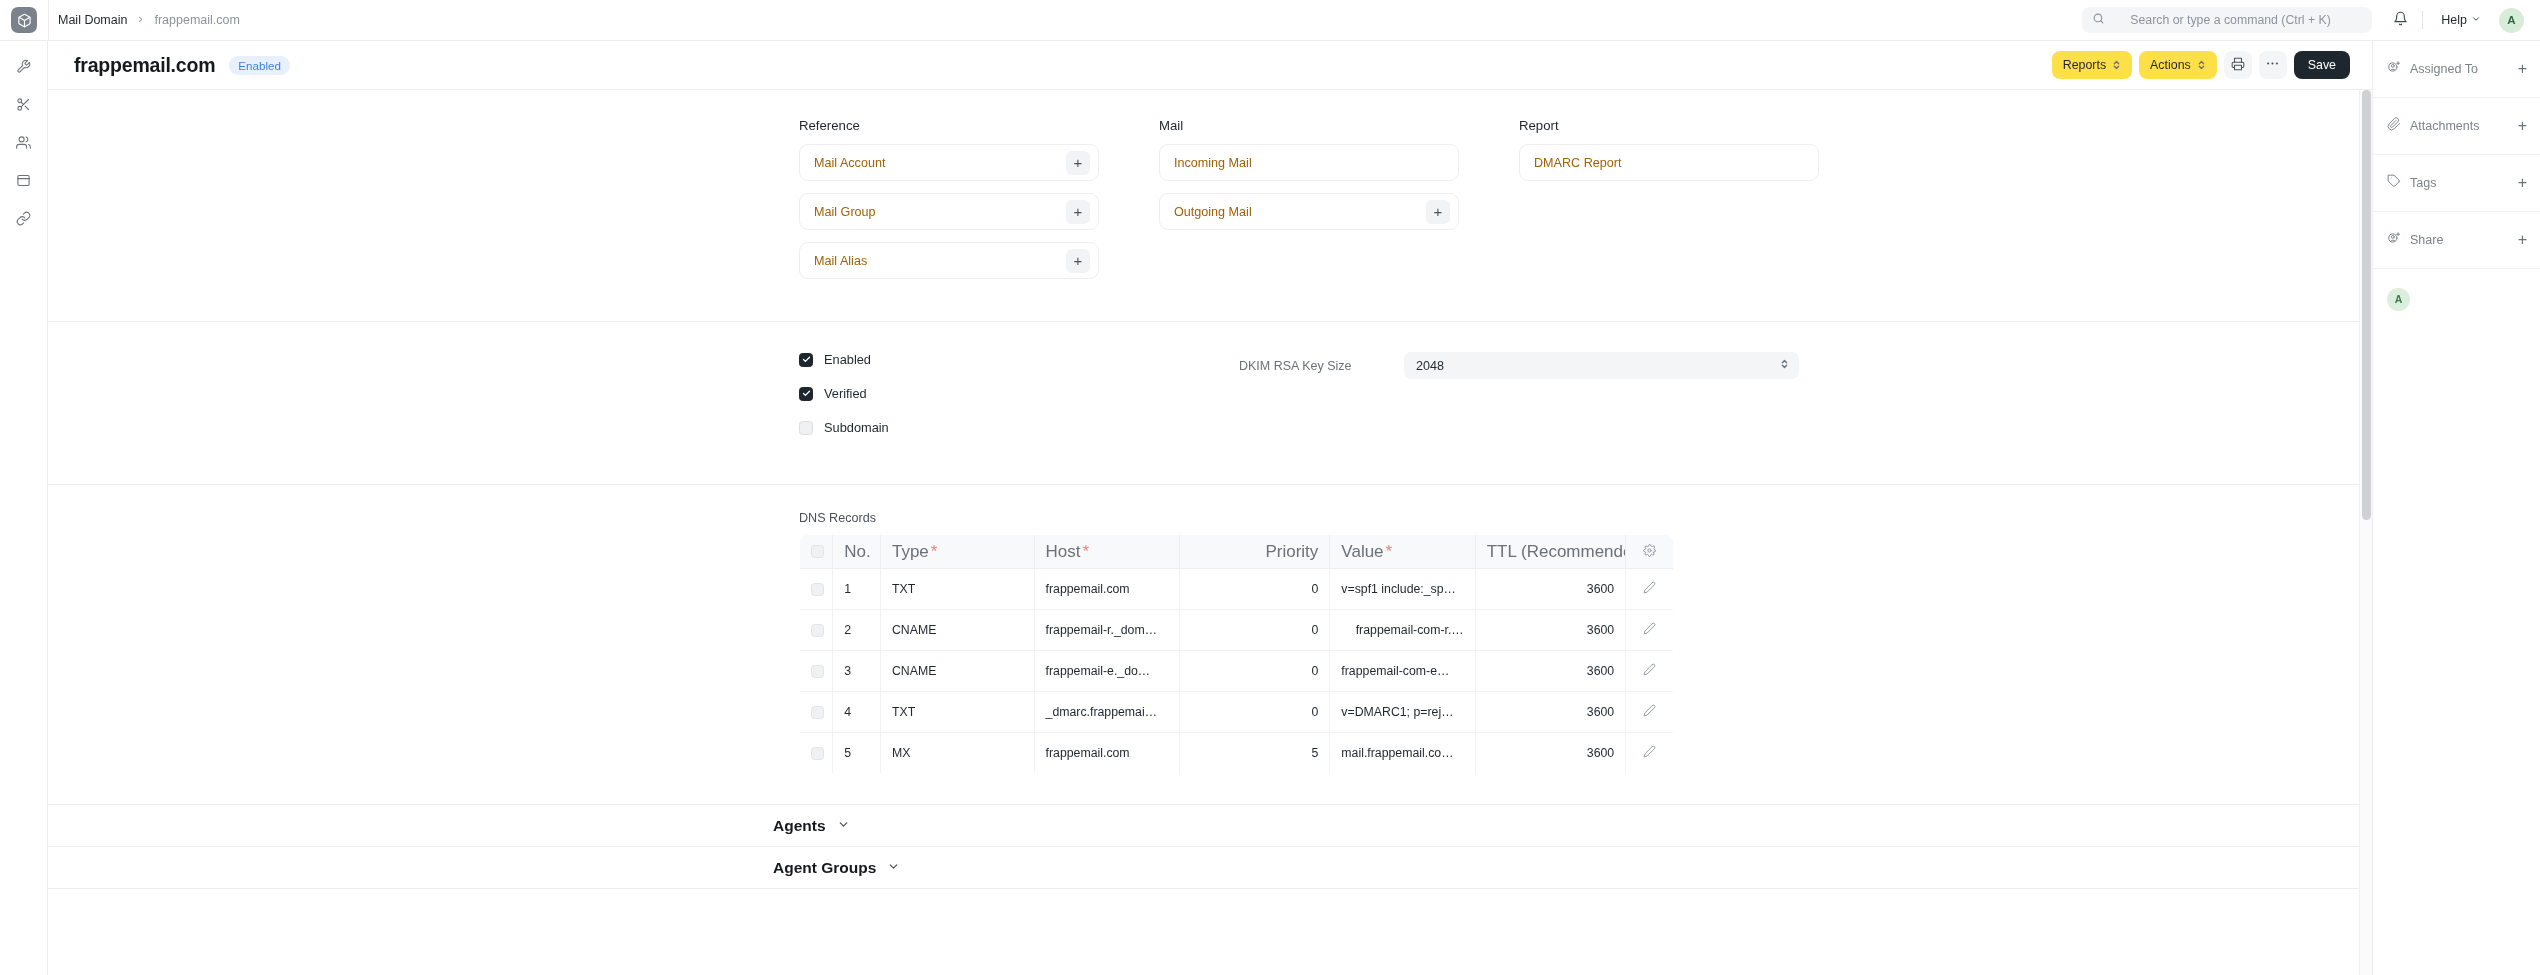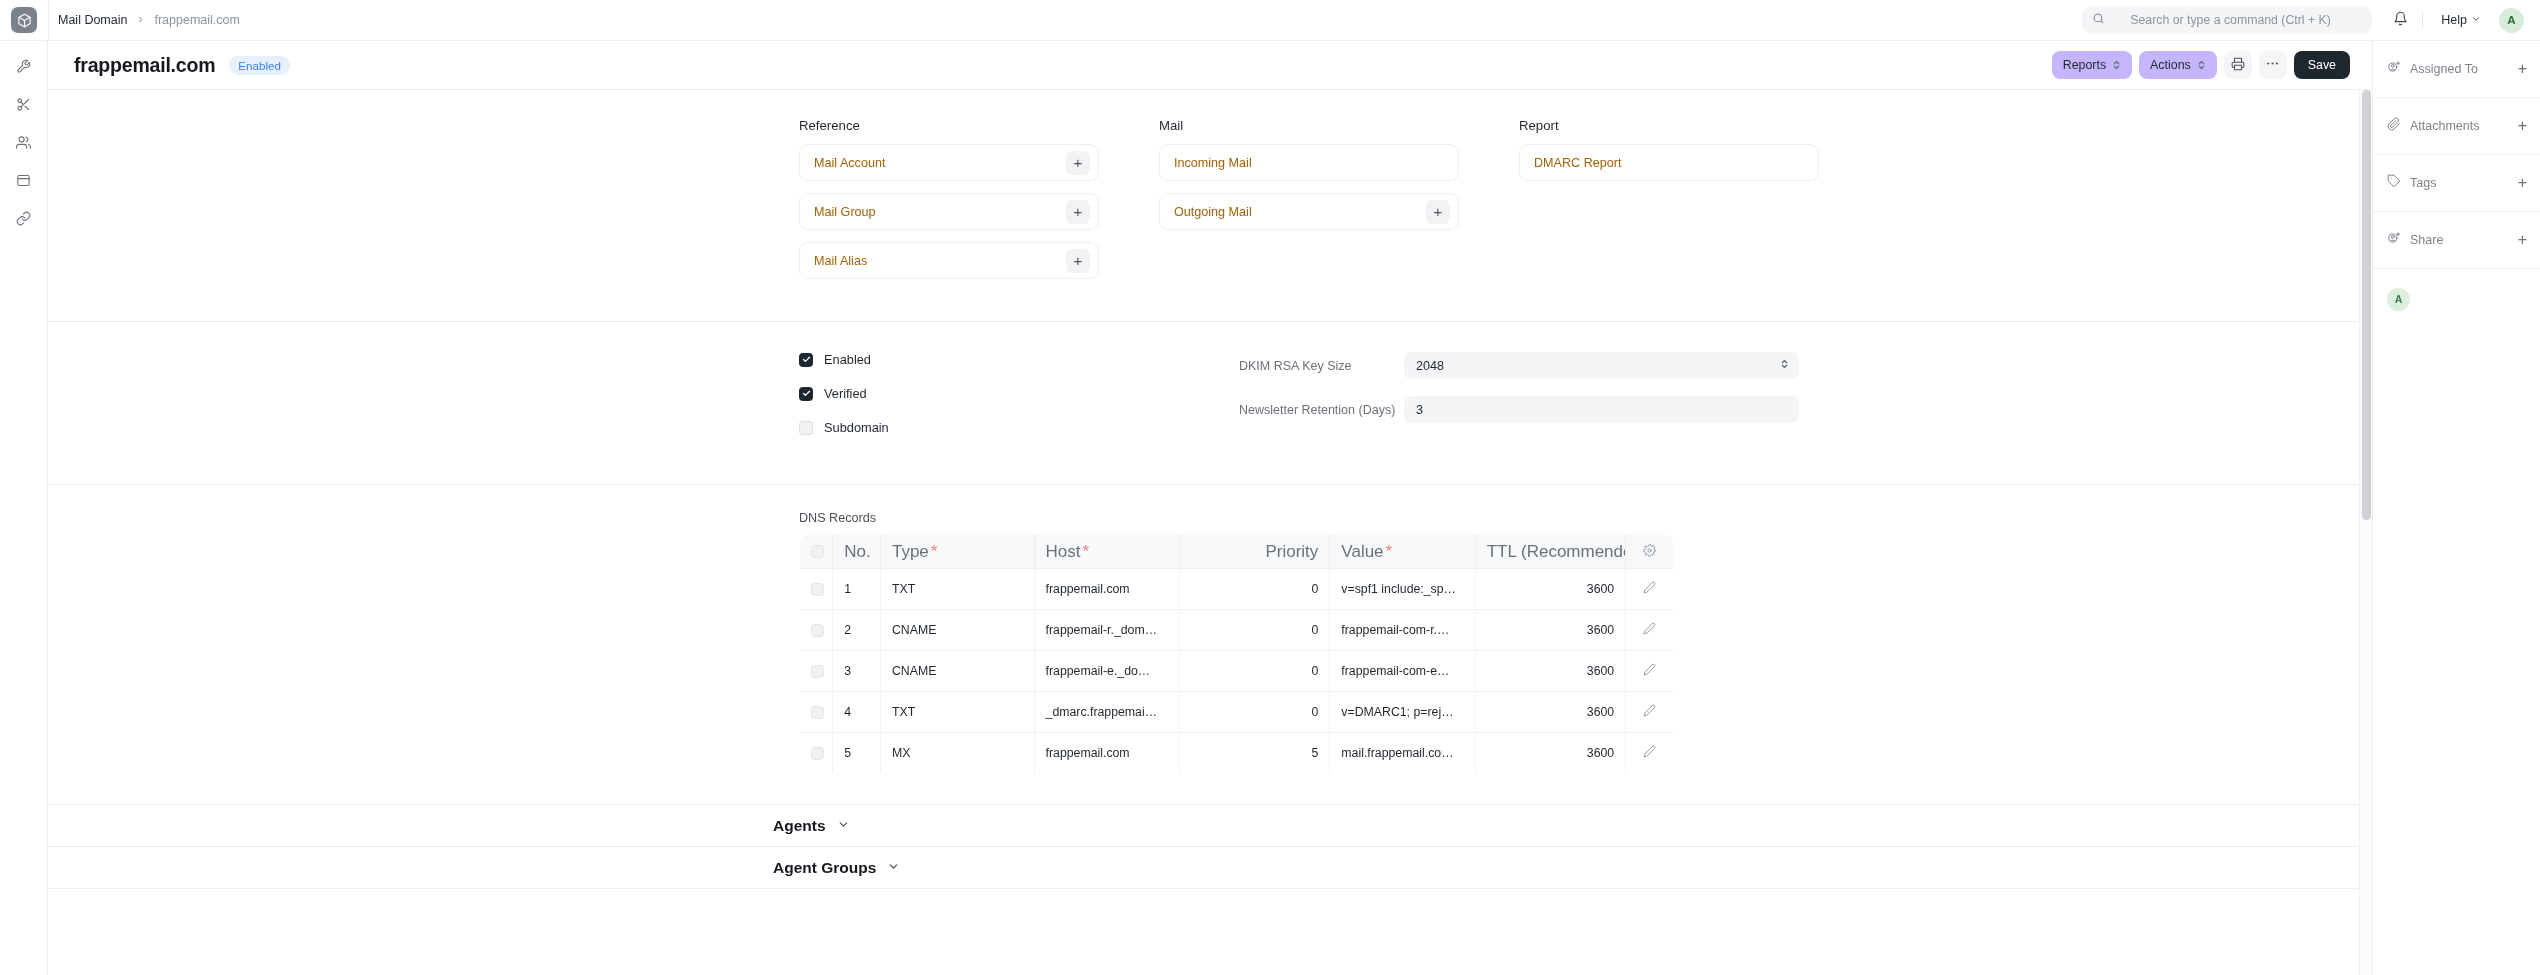--- a/index.html
+++ b/index.html
@@ -98,21 +98,21 @@
   }
   .page-title { font-size: 19.5px; font-weight: 700; color: #16191d; letter-spacing: -.2px; }
   .status-badge {
     margin-left: 14px;
     background: #e8f0fd; color: #3a82e8;
     font-size: 11.6px; font-weight: 500;
     padding: 3px 9px; border-radius: 9px;
   }
   .head-actions { margin-left: auto; display: flex; align-items: center; gap: 7px; }
   .btn-soft {
-    background: #c4b5fd; border: none; border-radius: 8px;
+    background: #fde047; border: none; border-radius: 8px;
     height: 28px; padding: 0 11px;
     font-size: 12.4px; color: #1f272e;
     display: flex; align-items: center; gap: 6px;
     cursor: pointer; font-family: inherit;
   }
   .btn-icon {
     background: #f4f5f6; border: none; border-radius: 8px;
     width: 28px; height: 28px;
     display: flex; align-items: center; justify-content: center;
     cursor: pointer; color: #4b5158;
@@ -483,26 +483,20 @@
               </div>
             <div class="fieldcol" id="fieldcol">
                 <div class="fieldrow">
                   <div class="fl">DKIM RSA Key Size</div>
                   <div class="fi">
                     <span>2048</span>
                     <span class="sp"><svg width="9" height="12" viewBox="0 0 10 14" fill="none" stroke="#6b7178" stroke-width="1.6" stroke-linecap="round" stroke-linejoin="round">
                         <polyline points="2.5 5.5 5 3 7.5 5.5"></polyline>
                         <polyline points="2.5 8.5 5 11 7.5 8.5"></polyline>
                       </svg></span>
-                  </div>
-                </div>
-                <div class="fieldrow">
-                  <div class="fl">Newsletter Retention (Days)</div>
-                  <div class="fi">
-                    <span>3</span>
                   </div>
                 </div>
               </div>
           </div>
         </div>
 
         <div class="section">
           <div class="tablewrap">
             <div class="tbl-title">DNS Records</div>
             <table class="dns">
@@ -549,21 +543,21 @@
                         </svg></span></td>
                   </tr>
                   <tr>
                     <td>
                       <span class="rowcb"></span>
                     </td>
                     <td style="text-align: left;">2</td>
                     <td style="text-align: left; font-weight: 500;">CNAME</td>
                     <td style="text-align: left; font-weight: 500;">frappemail-r._dom…</td>
                     <td style="text-align: right;">0</td>
-                    <td style="text-align: left; font-weight: 500;">frappemail-com-r.…</td>
+                    <td style="text-align: right; font-weight: 500;">frappemail-com-r.…</td>
                     <td style="text-align: right;">3600</td>
                     <td class="editcell"><span><svg width="13" height="13" viewBox="0 0 24 24" fill="none" stroke="#8d949e" stroke-width="1.7" stroke-linecap="round" stroke-linejoin="round">
                           <path d="M17 3a2.83 2.83 0 1 1 4 4L7.5 20.5 2 22l1.5-5.5L17 3z"></path>
                         </svg></span></td>
                   </tr>
                   <tr>
                     <td>
                       <span class="rowcb"></span>
                     </td>
                     <td style="text-align: left;">3</td>

